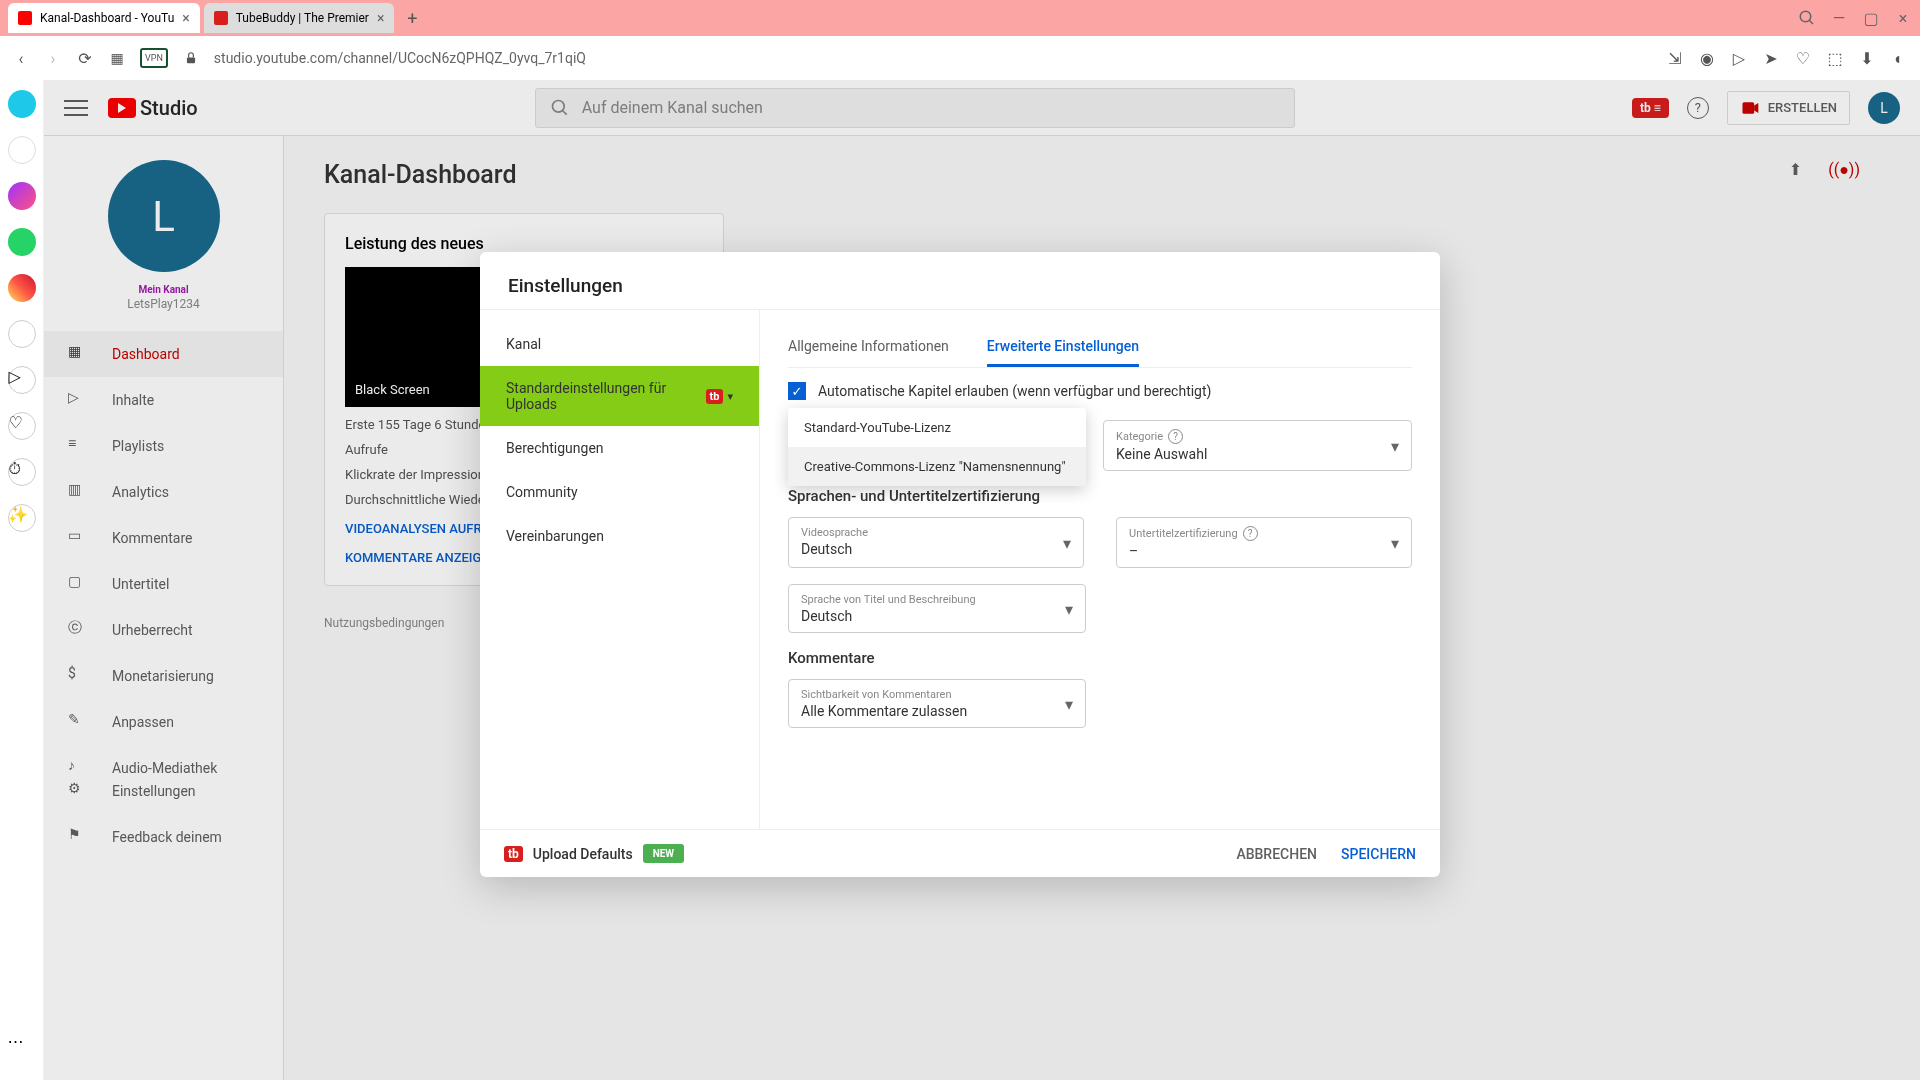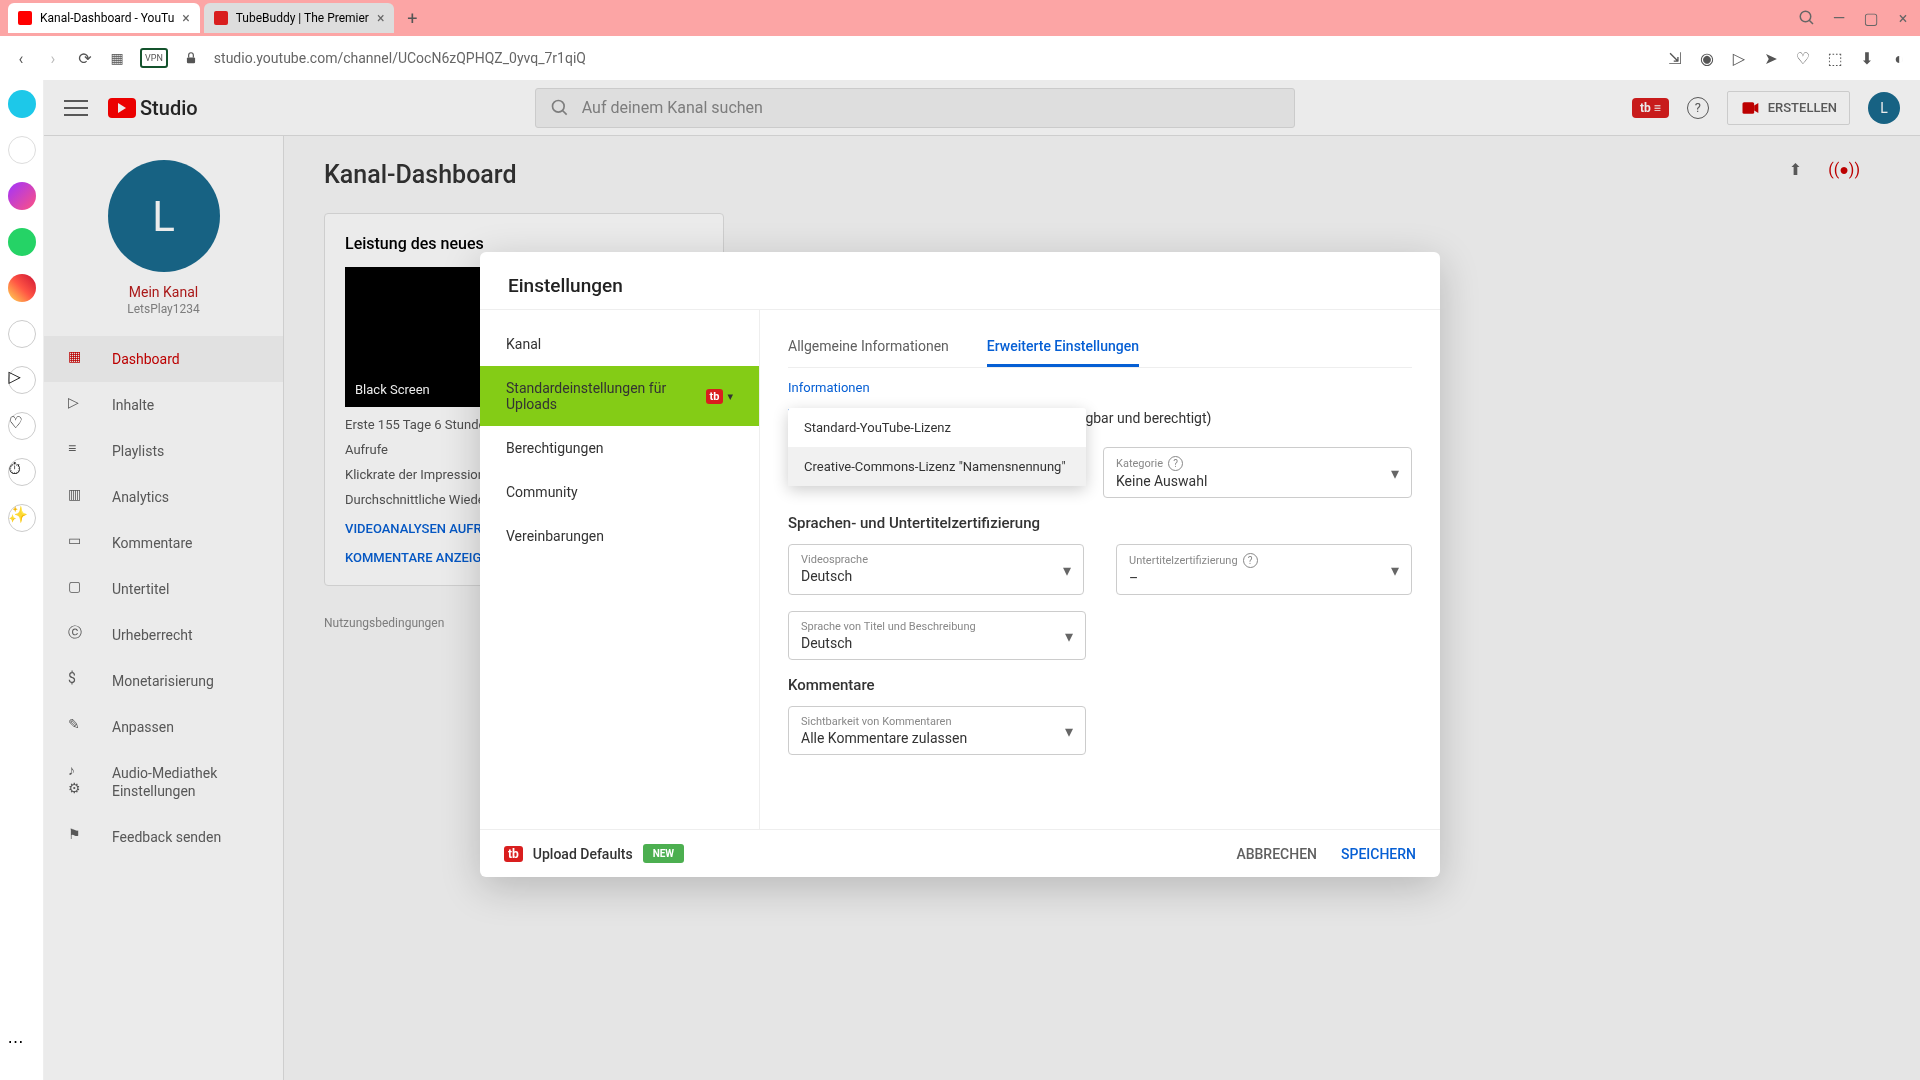--- a/index.html
+++ b/index.html
@@ -32,21 +32,21 @@
 .yt-search { flex: 0 1 760px; margin: 0 auto; height: 40px; background: #f1f1f1; border: 1px solid #ddd; border-radius: 3px; display: flex; align-items: center; padding: 0 14px; gap: 12px; color: #888; }
 .yt-header-right { display: flex; align-items: center; gap: 18px; }
 .tb-badge { background: #d91e1e; color: #fff; border-radius: 4px; padding: 3px 8px; font-size: 12px; font-weight: bold; display: flex; align-items: center; gap: 4px; }
 .create-btn { display: flex; align-items: center; gap: 8px; padding: 6px 12px; border: 1px solid #ddd; border-radius: 2px; font-size: 13px; font-weight: 500; color: #606060; }
 .avatar { width: 32px; height: 32px; border-radius: 50%; background: #1a6b8f; color: #fff; display: flex; align-items: center; justify-content: center; font-size: 14px; }
 
 
 .studio-sidebar { position: absolute; left: 44px; top: 136px; bottom: 0; width: 240px; background: #fff; border-right: 1px solid #e0e0e0; padding-top: 14px; }
 .channel-block { text-align: center; padding: 10px 0 20px; }
 .channel-avatar { width: 112px; height: 112px; border-radius: 50%; background: #1a6b8f; color: #fff; display: flex; align-items: center; justify-content: center; font-size: 42px; margin: 0 auto 12px; }
-.channel-name { font-size: 14px; font-weight: 400; color: #b91c1c; }
+.channel-name { font-size: 10px; font-weight: 700; color: #a21caf; }
 .channel-handle { font-size: 12px; color: #888; margin-top: 2px; }
 .nav-item { display: flex; align-items: center; gap: 22px; padding: 12px 24px; font-size: 14px; color: #606060; cursor: pointer; }
 .nav-item.active { color: #cc0000; background: #f5f5f5; }
 .nav-item .nav-icon { width: 22px; height: 22px; }
 .sidebar-bottom { position: absolute; bottom: 220px; left: 0; right: 0; }
 
 
 .main-content { position: absolute; left: 284px; top: 136px; right: 0; bottom: 0; padding: 24px 40px; }
 .page-title { font-size: 25px; font-weight: 500; color: #333; margin-bottom: 24px; }
 .page-actions { position: absolute; right: 60px; top: 24px; display: flex; gap: 26px; color: #606060; }
@@ -249,21 +249,21 @@
       <span class="nav-icon">♪</span>
       <span>Audio-Mediathek</span>
     </div>
   <div class="sidebar-bottom">
     <div class="nav-item">
         <span class="nav-icon">⚙</span>
         <span>Einstellungen</span>
       </div>
     <div class="nav-item">
         <span class="nav-icon">⚑</span>
-        <span>Feedback senden</span>
+        <span>Feedback deinem</span>
       </div>
   </div>
 </div>
 
 <div class="main-content">
   <div class="page-title">Kanal-Dashboard</div>
   <div class="page-actions">
     <span>⬆</span>
     <span style="color:#cc0000">((●))</span>
   </div>
@@ -306,21 +306,20 @@
         </div>
       <div class="modal-nav-item">
           <span>Vereinbarungen</span>
         </div>
     </div>
     <div class="modal-main">
       <div class="modal-tabs">
         <div class="modal-tab"><span>Allgemeine Informationen</span></div>
         <div class="modal-tab active"><span>Erweiterte Einstellungen</span></div>
       </div>
-      <div class="info-link">Informationen</div>
       <div class="checkbox-row">
         <span class="checkbox">✓</span>
         <span style="font-size:14px;color:#333">Automatische Kapitel erlauben (wenn verfügbar und berechtigt)</span>
       </div>
 
       <div class="license-dropdown">
         <div class="license-option"><span>Standard-YouTube-Lizenz</span></div>
         <div class="license-option hover"><span>Creative-Commons-Lizenz "Namensnennung"</span></div>
       </div>
 

